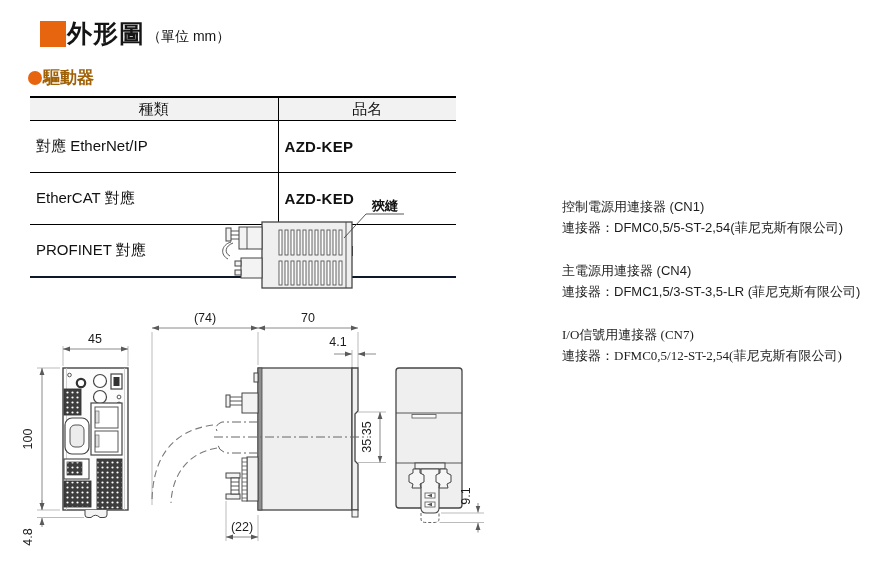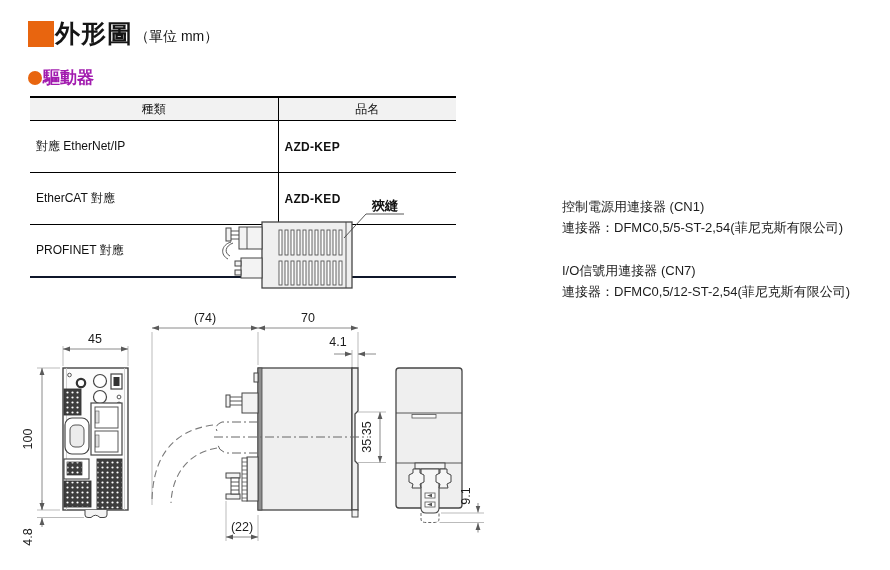--- a/index.html
+++ b/index.html
@@ -1,47 +1,47 @@
 <!DOCTYPE html>
 <html><head>
 <meta charset="utf-8">
 <style>
   html,body{margin:0;padding:0;background:#fff;}
   .page{position:relative;width:890px;height:570px;background:#ffffff;overflow:hidden;
         font-family:"Liberation Sans","DejaVu Sans",sans-serif;color:#111;}
 
   
-  .title-row{position:absolute;left:28px;top:17px;display:flex;align-items:center;}
+  .title-row{position:absolute;left:40px;top:17px;display:flex;align-items:center;}
   .t-square{width:26px;height:26px;background:#E8650F;display:inline-block;}
   .t-text{font-size:25px;font-weight:bold;color:#151515;letter-spacing:1px;margin-left:1px;}
   .t-unit{font-size:14px;font-weight:normal;color:#151515;margin-left:2px;padding-top:7px;}
 
   .section-row{position:absolute;left:28px;top:66px;display:flex;align-items:center;}
   .bullet{width:14px;height:14px;border-radius:50%;display:inline-block;}
   .bullet.orange{background:#E8650F;}
   .bullet.gray{background:#8C8C8C;}
-  .s-text{font-size:17px;font-weight:bold;color:#a21caf;margin-left:1px;}
+  .s-text{font-size:17px;font-weight:bold;color:#a16207;margin-left:1px;}
 
   
   .product-table{position:absolute;left:30px;top:96px;width:426px;border-collapse:collapse;
-                 font-size:12px;color:#111;table-layout:fixed;}
+                 font-size:15px;color:#111;table-layout:fixed;}
   .product-table th{background:#F2F2F2;border-top:2px solid #000;border-bottom:1px solid #000;
                     font-weight:normal;height:22px;text-align:center;padding:0;}
   .product-table td{border-bottom:1px solid #000;height:19px;padding:16px 6px;text-align:left;}
   .product-table tr:last-child td{border-bottom:2px solid #0f172a;}
   .product-table th:first-child,.product-table td:first-child{border-right:1px solid #000;}
   .model{font-weight:bold;letter-spacing:.3px;}
 
   
   .accessories{position:absolute;left:562px;top:196px;width:328px;font-size:13px;
                line-height:21px;color:#1d1d1d;}
   .acc-heading{display:flex;align-items:center;height:21px;}
   .acc-heading .bullet{margin-right:1px;}
   .acc-group{margin-top:0;margin-bottom:22px;}
-  .acc-group:last-child{margin-bottom:8px;}
+  .acc-group:last-child{margin-bottom:8px;font-family:Liberation Serif, serif;}
 
   
   .drawing-svg{position:absolute;left:0;top:185px;}
   .body{fill:#EFEFEF;stroke:#454545;stroke-width:1.3;}
   .face{fill:#FCFCFC;stroke:#454545;stroke-width:1.4;}
   .part{fill:#F3F3F3;stroke:#454545;stroke-width:1;}
   .thin{stroke:#454545;stroke-width:.9;fill:none;}
   .slit{fill:#ffffff;stroke:#555;stroke-width:.9;}
   .dim{stroke:#8a8a8a;stroke-width:1;fill:none;marker-start:url(#arr);marker-end:url(#arr);}
   .dimh{stroke:#8a8a8a;stroke-width:1;fill:none;marker-end:url(#arr);}
@@ -297,18 +297,22 @@
       <text class="dtext" text-anchor="middle" transform="translate(470,311) rotate(-90)">9.1</text>
     </g>
   </svg>
 
   <div class="accessories">
     <div class="acc-group">
       <div>控制電源用連接器 (CN1)</div>
       <div>連接器：DFMC0,5/5-ST-2,54(菲尼克斯有限公司)</div>
     </div>
     <div class="acc-group">
+      <div>主電源用連接器 (CN4)</div>
+      <div>連接器：DFMC1,5/3-ST-3,5-LR (菲尼克斯有限公司)</div>
+    </div>
+    <div class="acc-group">
       <div>I/O信號用連接器 (CN7)</div>
       <div>連接器：DFMC0,5/12-ST-2,54(菲尼克斯有限公司)</div>
     </div>
   </div>
 
 </div>
 
 </body></html>

